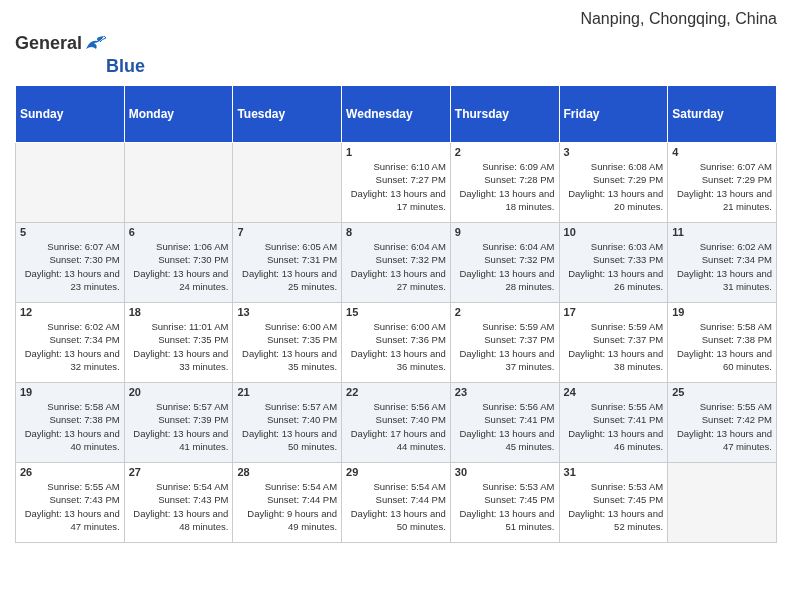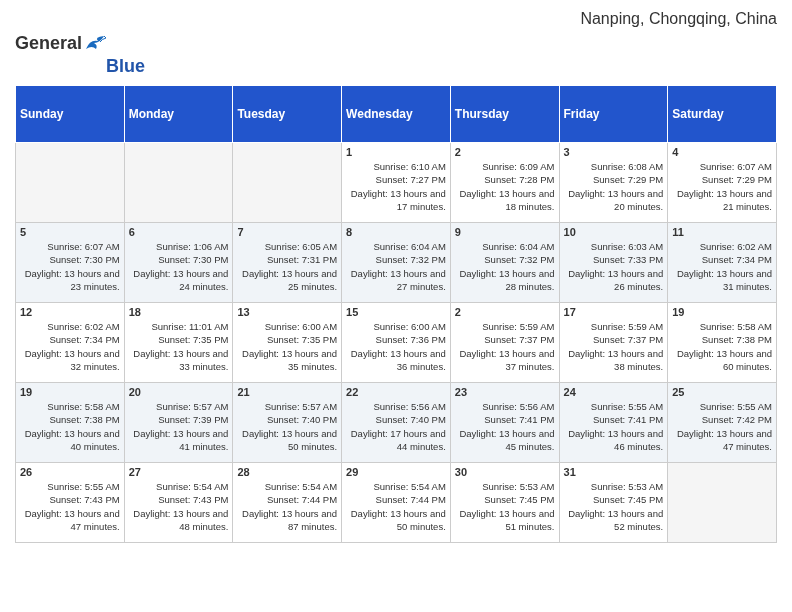--- a/index.html
+++ b/index.html
@@ -357,21 +357,21 @@
             <span>Sunrise: 5:54 AM</span><br>
             <span>Sunset: 7:43 PM</span><br>
             <span>Daylight: 13 hours and 48 minutes.</span>
           </div>
         </td>
           <td>
           <span class="day-number">28</span>
           <div class="day-info">
             <span>Sunrise: 5:54 AM</span><br>
             <span>Sunset: 7:44 PM</span><br>
-            <span>Daylight: 13 hours and 87 minutes.</span>
+            <span>Daylight: 9 hours and 49 minutes.</span>
           </div>
         </td>
           <td>
           <span class="day-number">29</span>
           <div class="day-info">
             <span>Sunrise: 5:54 AM</span><br>
             <span>Sunset: 7:44 PM</span><br>
             <span>Daylight: 13 hours and 50 minutes.</span>
           </div>
         </td>

